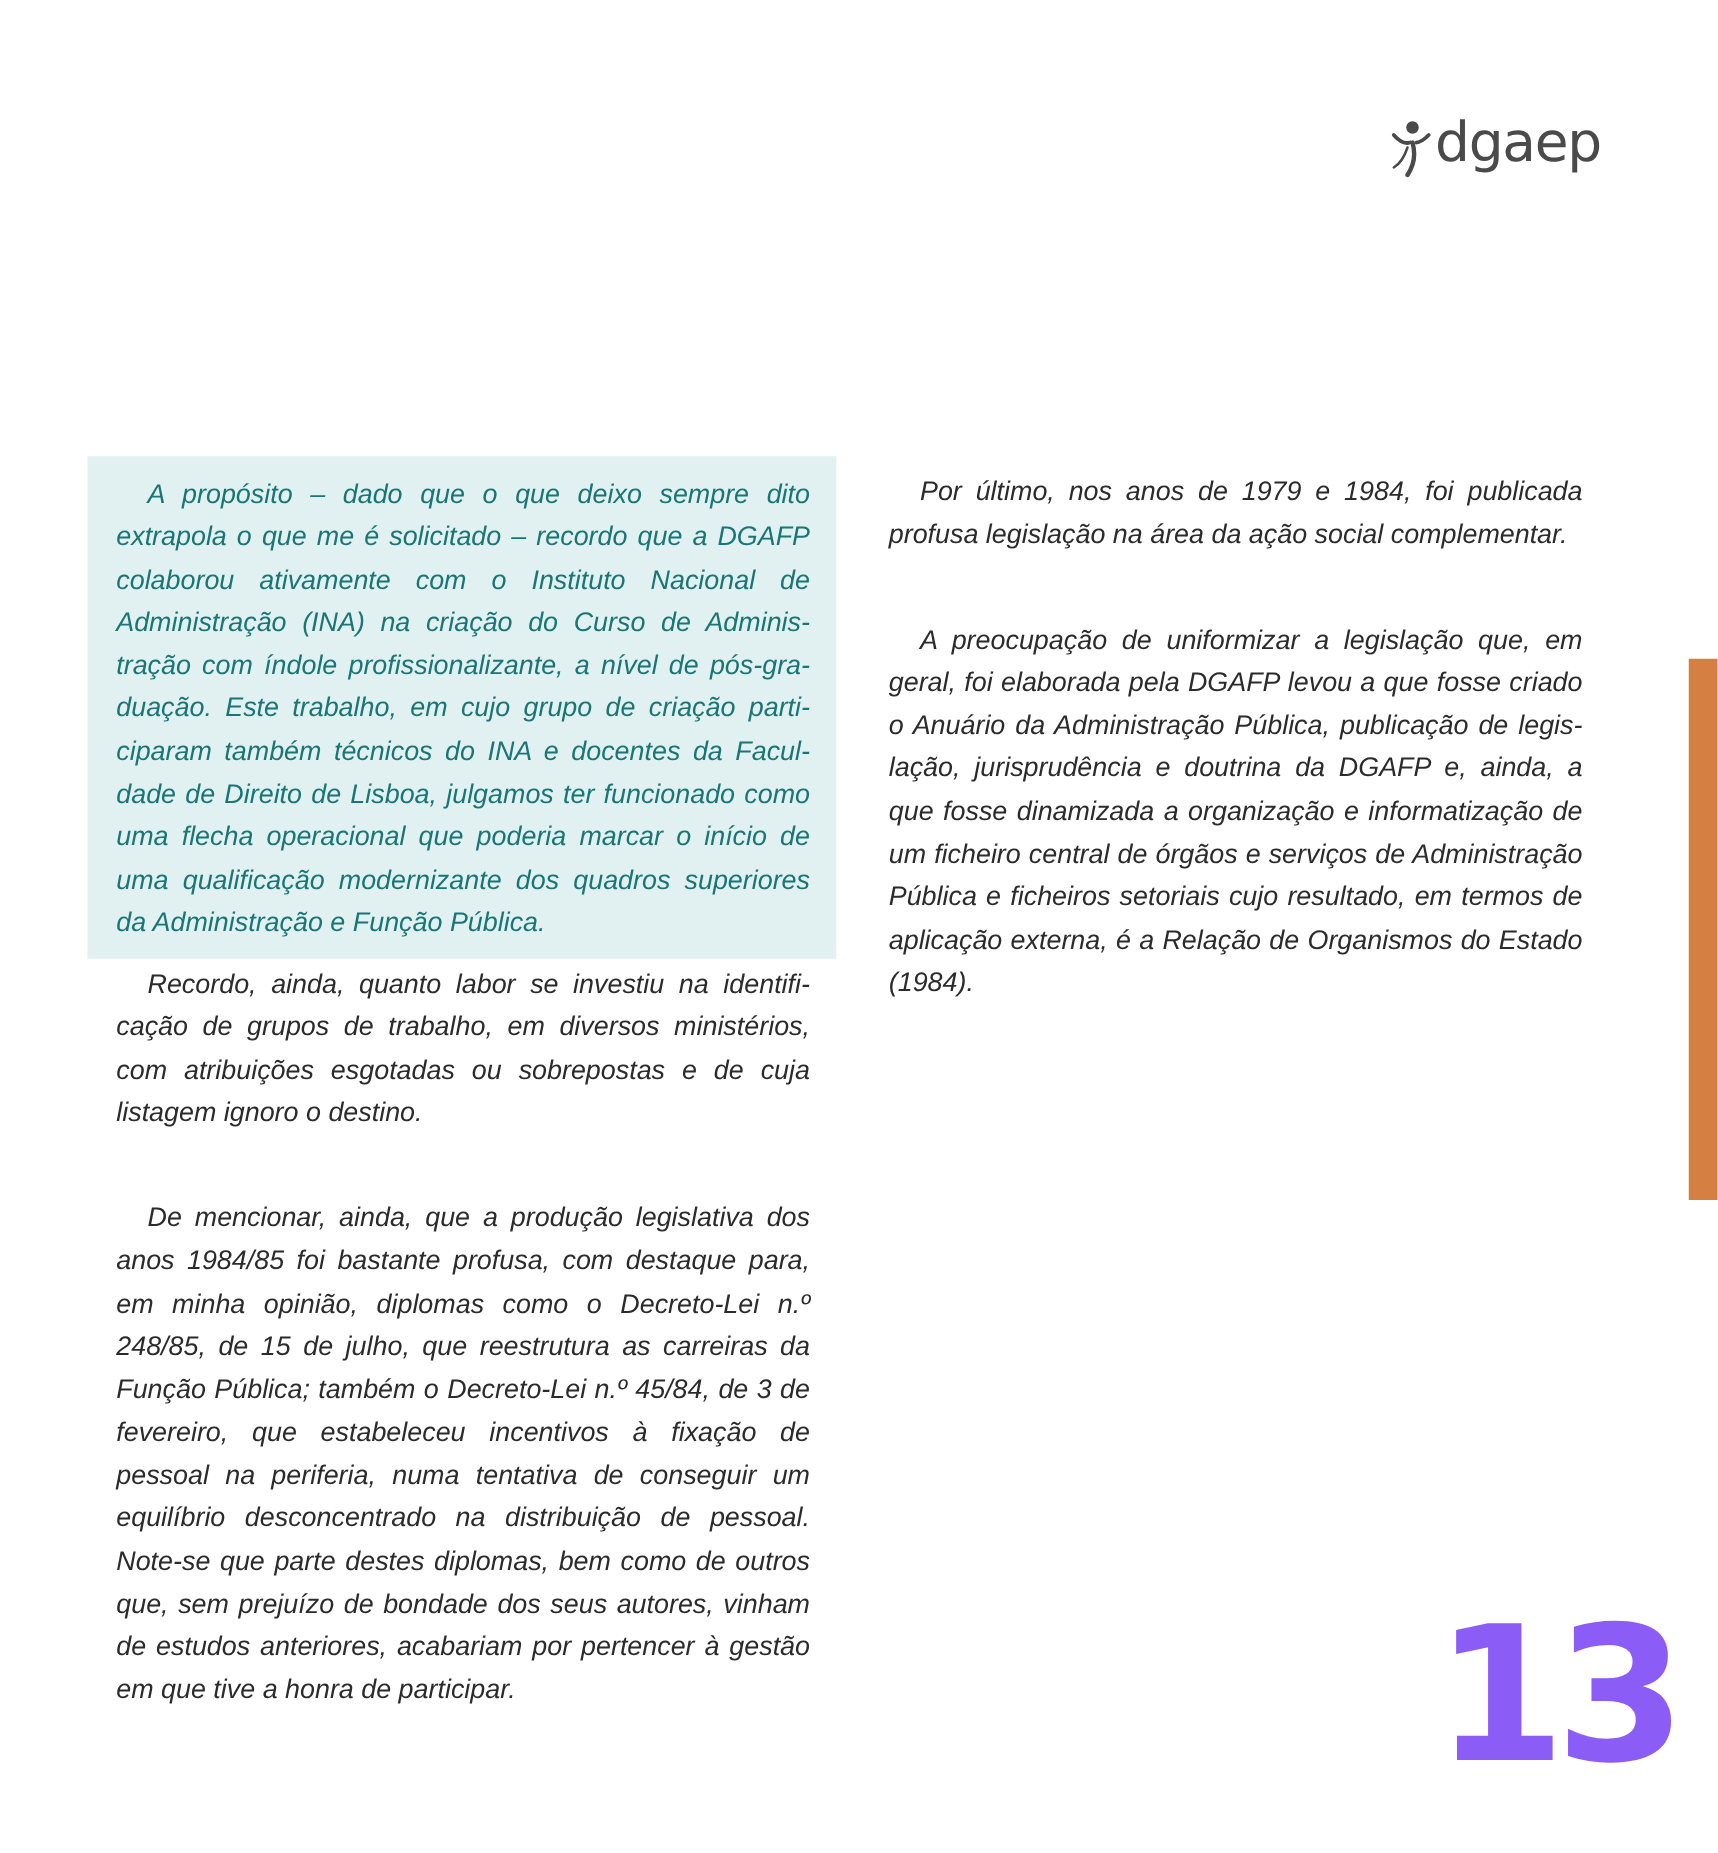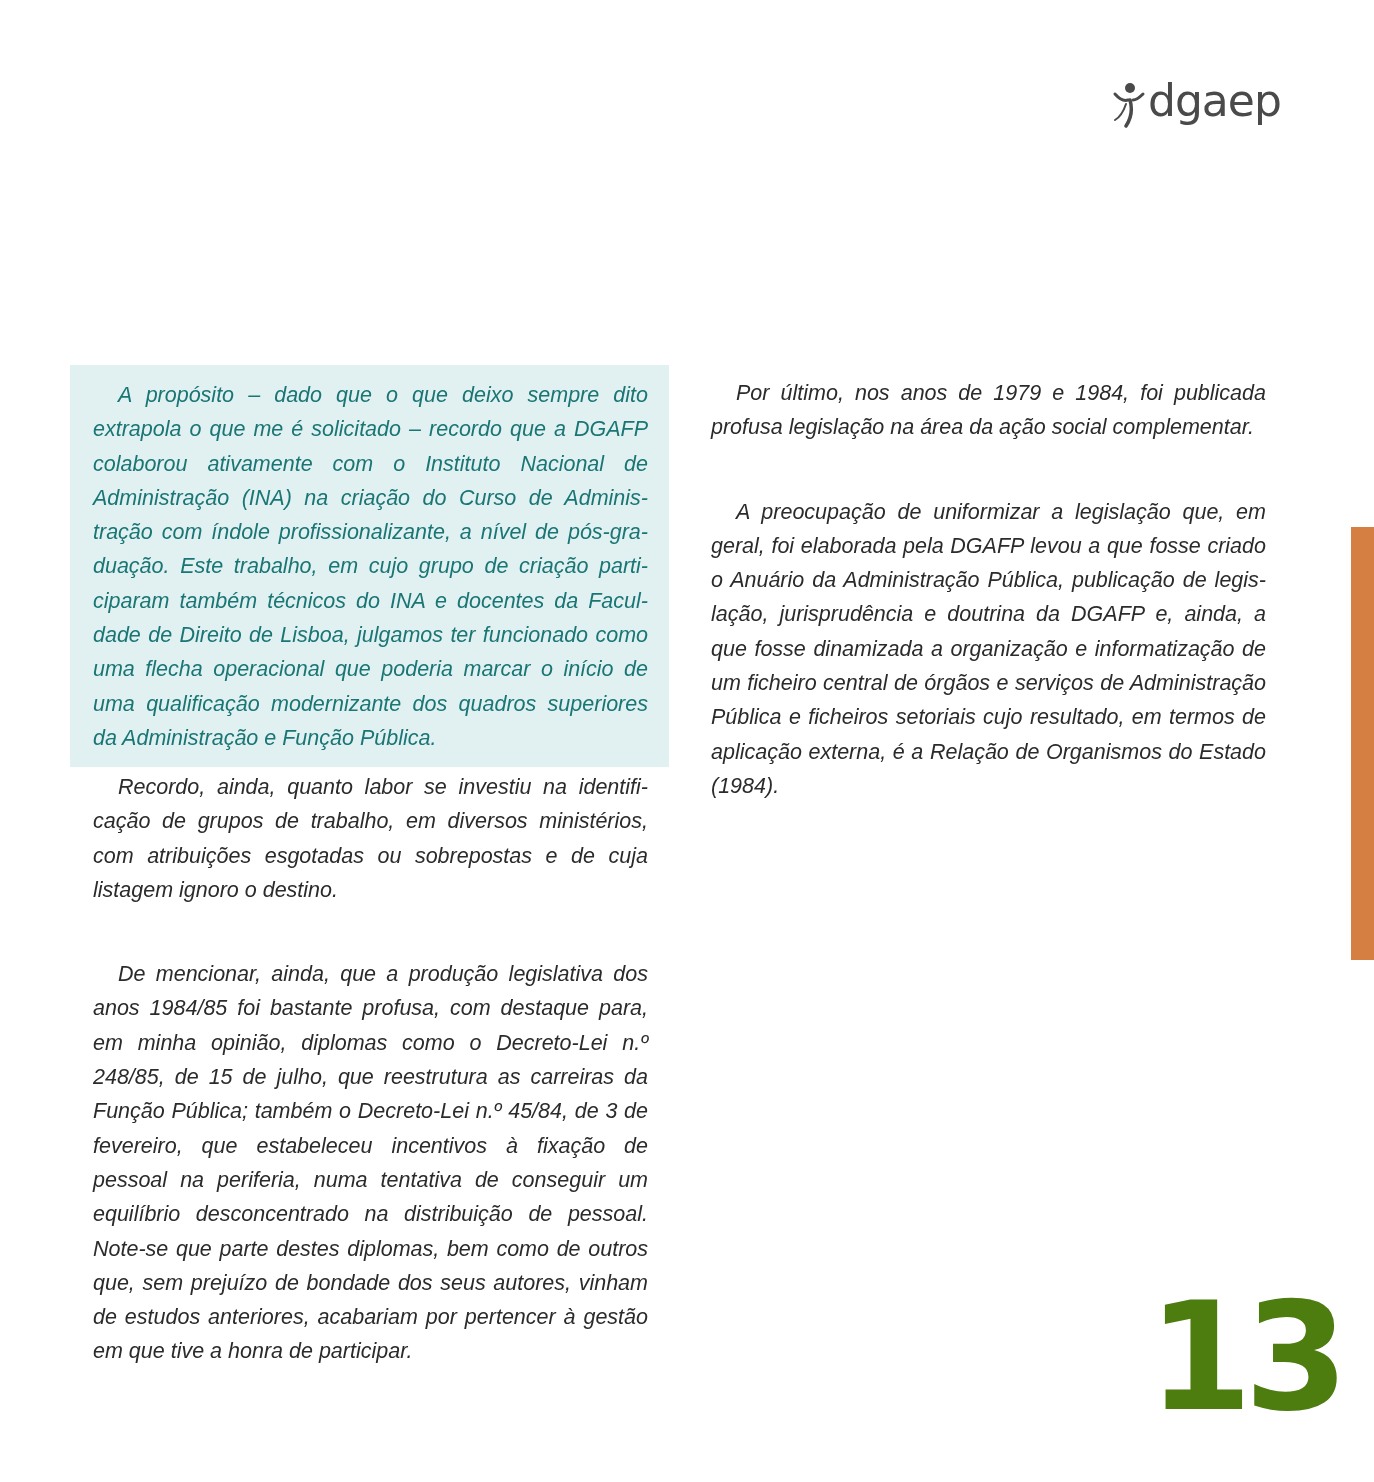--- a/index.html
+++ b/index.html
@@ -3,21 +3,21 @@
   <meta charset="utf-8">
   <style>
     html, body { margin: 0; padding: 0; }
     body {
       width: 1374px; height: 1482px; position: relative; overflow: hidden;
       background: #ffffff;
       font-family: "Liberation Sans", "DejaVu Sans", sans-serif;
       color: #2b2b2b;
     }
     .logo {
-      position: absolute; left: 1112px; top: 78px; height: 52px;
+      position: absolute; left: 1112px; top: 92px; height: 52px;
       display: flex; align-items: center; justify-content: space-between;
     }
     .logo svg { width: 34px; height: 48px; }
     .logo-text {
       font-family: "DejaVu Sans", sans-serif;
       font-size: 44px; color: #4a4a4a; letter-spacing: -1px; line-height: 1;
       margin-left: 2px; margin-top: -6px;
     }
     .highlight-box {
       position: absolute; left: 70px; top: 365px; width: 599px; height: 402px;
@@ -33,21 +33,21 @@
     .col-left { left: 93px; top: 770px; width: 555px; }
     .col-right { left: 711px; top: 376px; width: 555px; }
     .signoff { margin-top: 68.6px !important; text-indent: 0 !important; }
     .side-bar {
       position: absolute; left: 1351px; top: 527px; width: 23px; height: 433px;
       background: #d67f42;
     }
     .page-number {
       position: absolute; left: 1148px; top: 1282px;
       font-family: "DejaVu Sans", sans-serif; font-weight: bold;
-      font-size: 150px; line-height: 1; color: #4d7c0f; letter-spacing: -8px;
+      font-size: 150px; line-height: 1; color: #8b5cf6; letter-spacing: -8px;
     }
   </style>
 </head>
 <body>
 
 <div class="logo">
   <svg viewBox="0 0 34 48">
     <circle cx="18" cy="8" r="5" fill="#4a4a4a"></circle>
     <path d="M3 14 Q10 22 16 20" stroke="#4a4a4a" stroke-width="3" fill="none" stroke-linecap="round"></path>
     <path d="M31 14 Q25 20 21 20" stroke="#4a4a4a" stroke-width="3" fill="none" stroke-linecap="round"></path>

